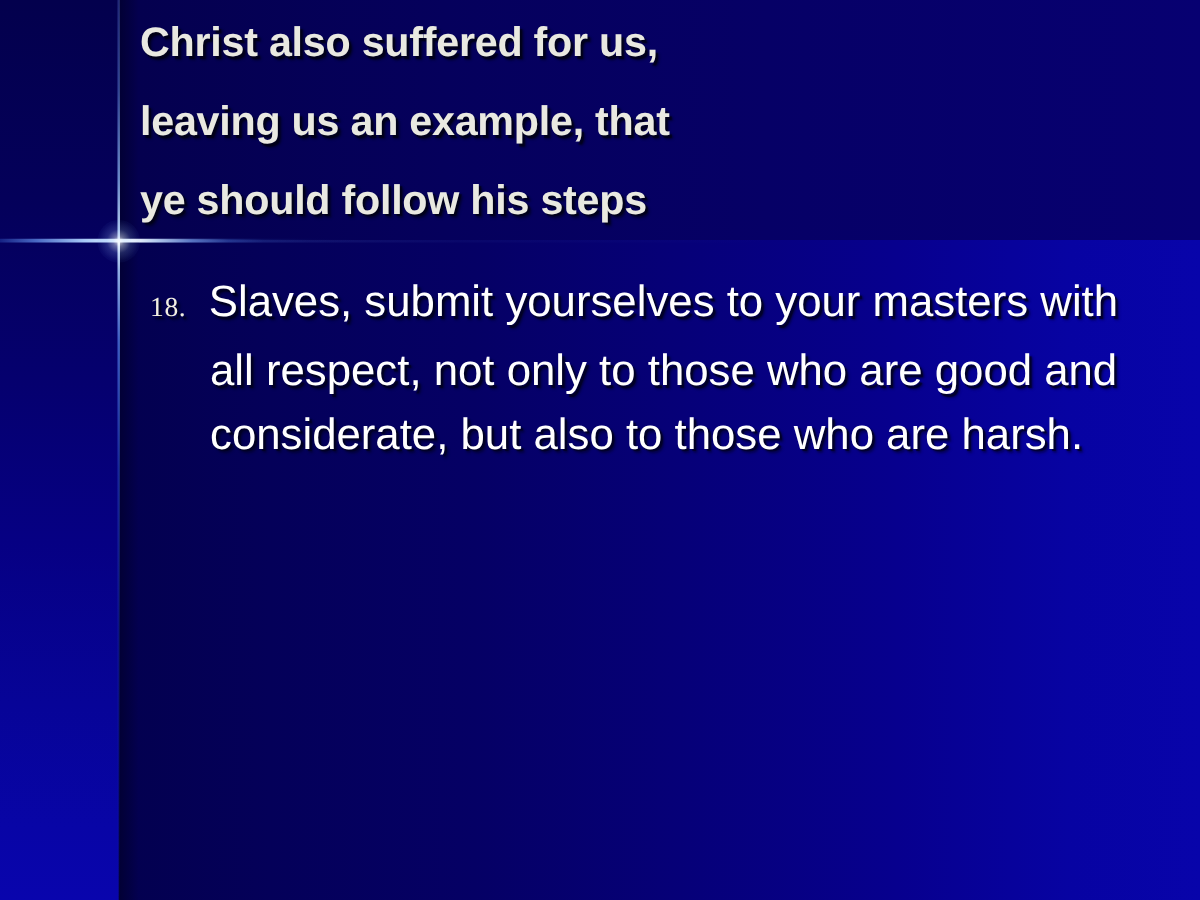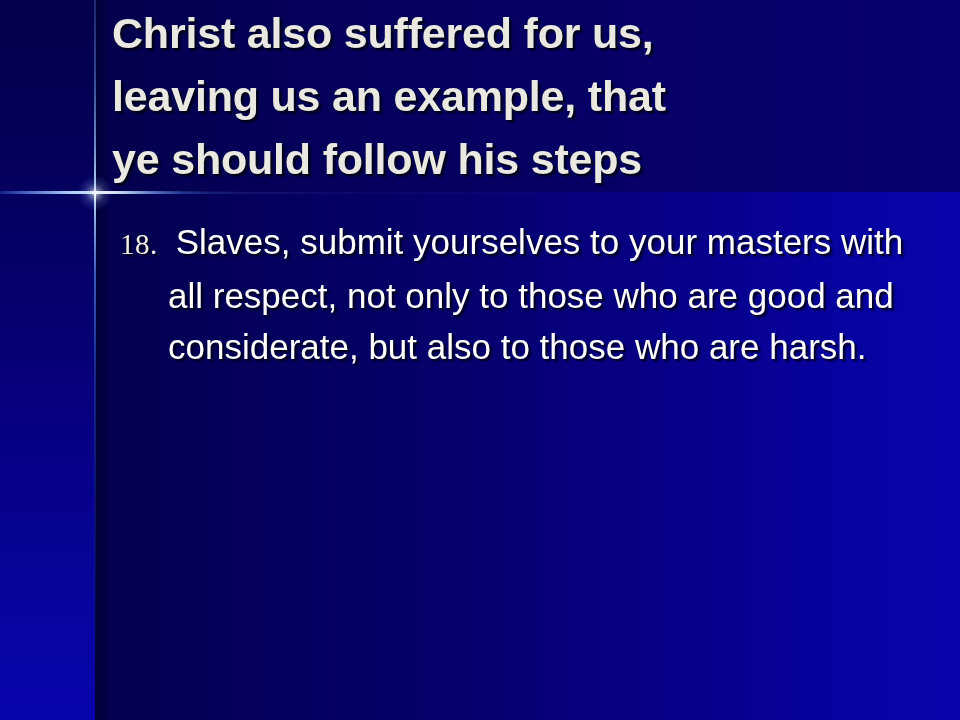--- a/index.html
+++ b/index.html
@@ -145,21 +145,21 @@
   }
 
   
 
   .title {
     position: absolute;
     left: 112px;
     top: 2px;
     width: 800px;
     margin: 0;
-    font-size: 43px;
+    font-size: 33px;
     font-weight: bold;
     line-height: 63px;
     letter-spacing: -0.2px;
     color: #e9e9e1;
     text-shadow: 2px 2px 1px rgba(0,0,20,0.85),
                  3px 3px 2px rgba(0,0,15,0.45);
     white-space: pre-line;
   }
 
   .body-block {
@@ -173,21 +173,21 @@
     font-size: 35px;
     line-height: 51px;
     color: #ffffff;
     text-indent: -48px;
     padding-left: 48px;
     text-shadow: 2px 2px 1px rgba(0,0,25,0.80),
                  3px 3px 2px rgba(0,0,20,0.40);
   }
   .verse-num {
     font-family: "Liberation Serif", serif;
-    font-size: 29px;
+    font-size: 22px;
     color: #f2efe2;
     vertical-align: baseline;
     letter-spacing: 0.5px;
   }
   .verse-gap {
     display: inline-block;
     width: 18px;
   }
 </style>
 </head>

